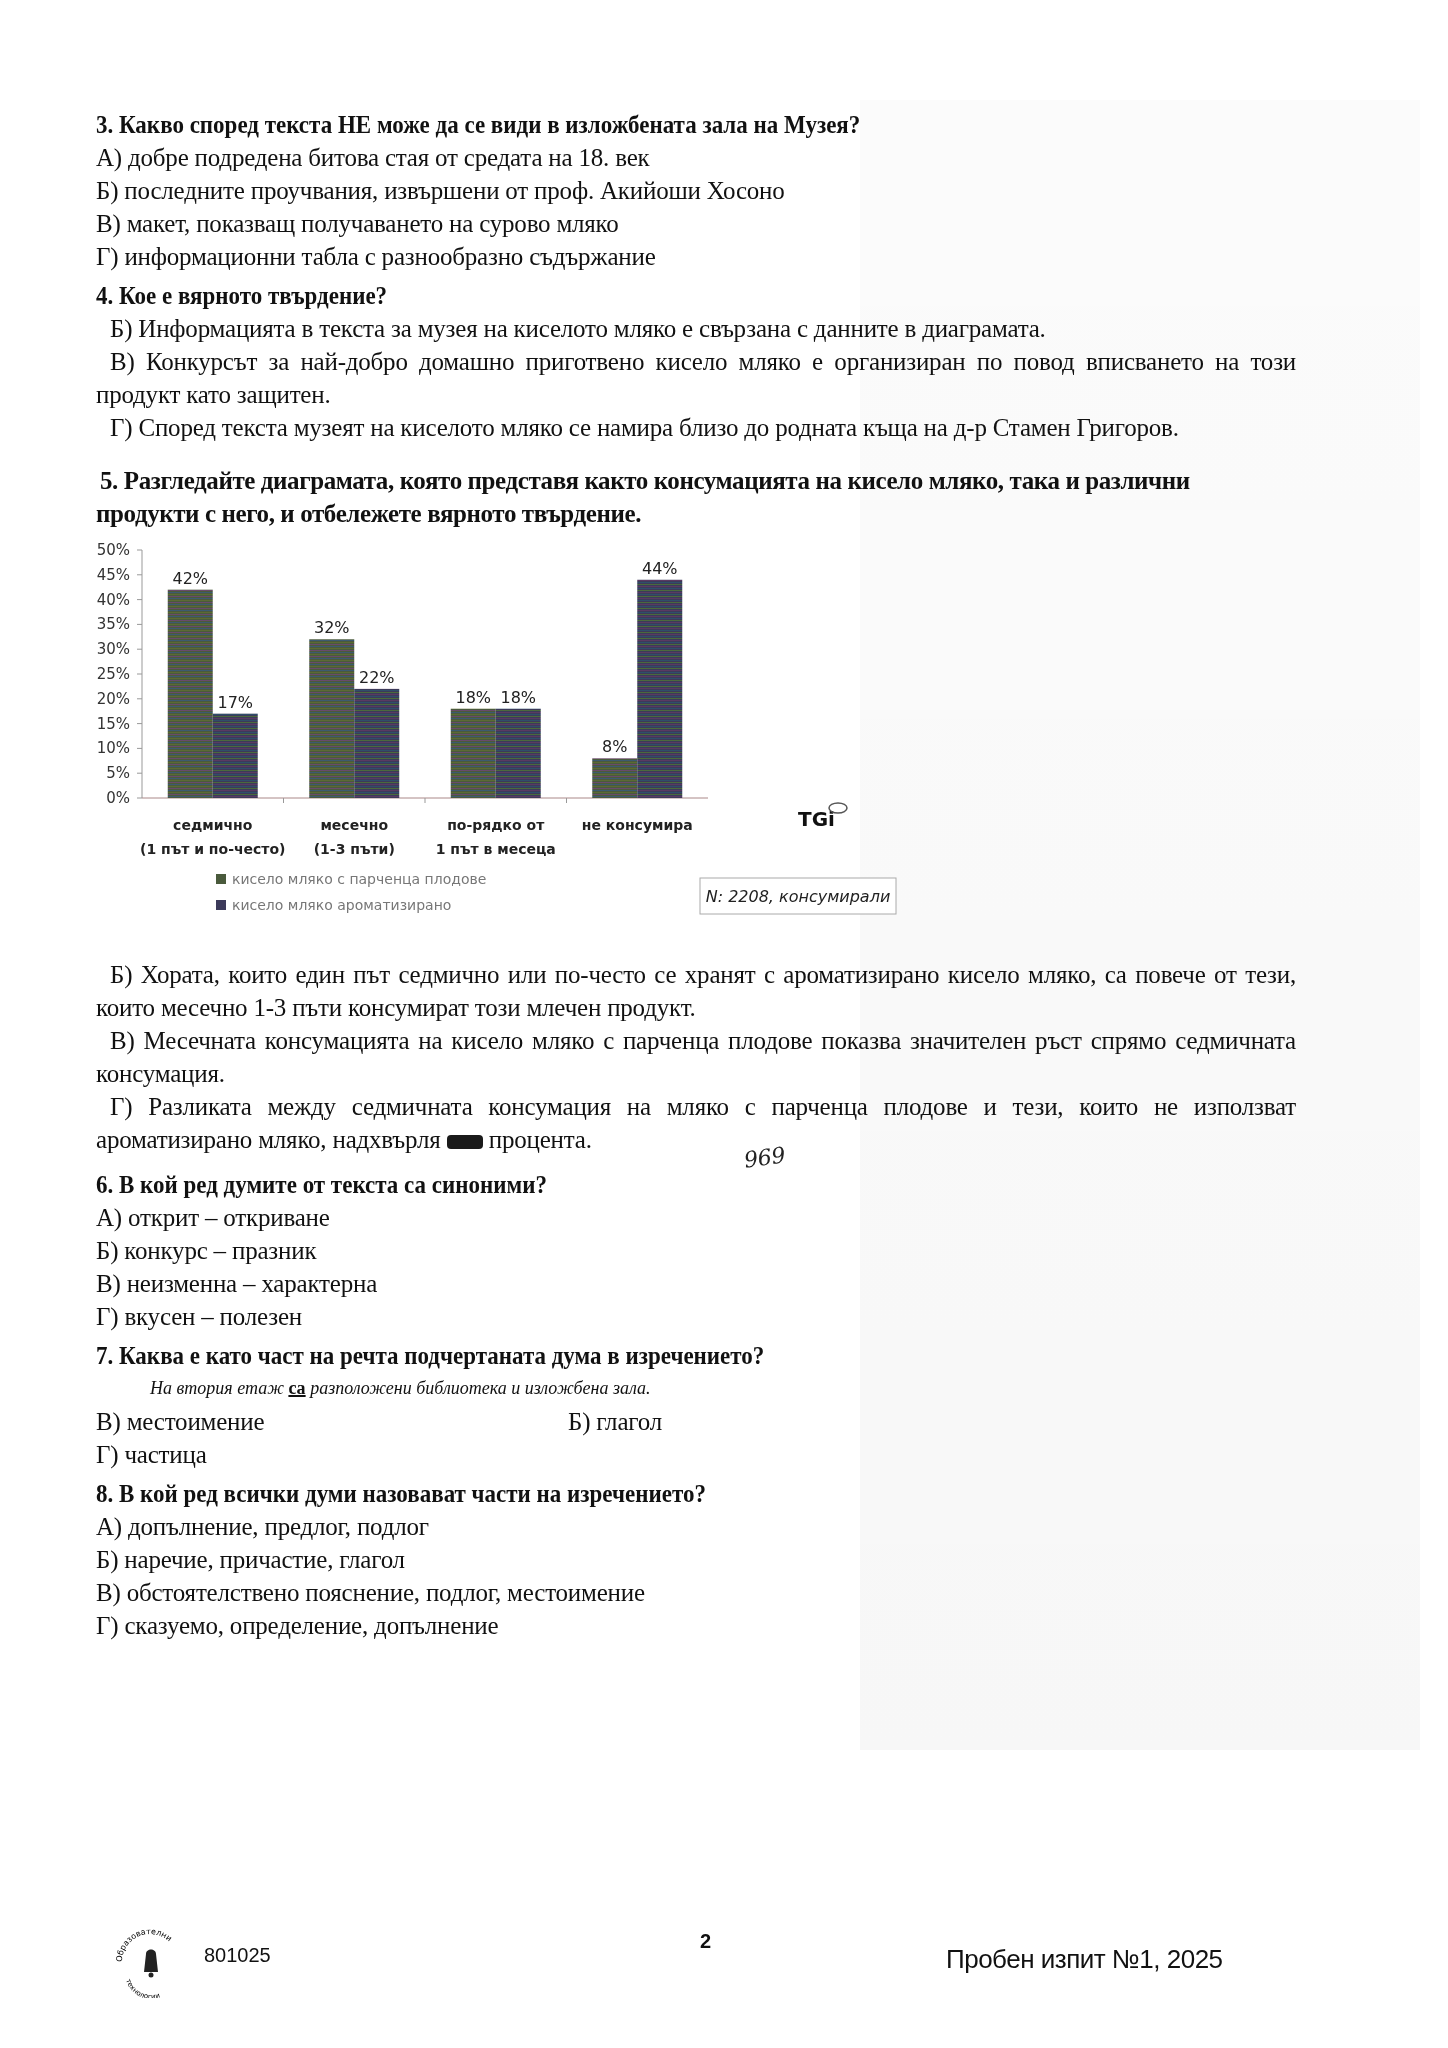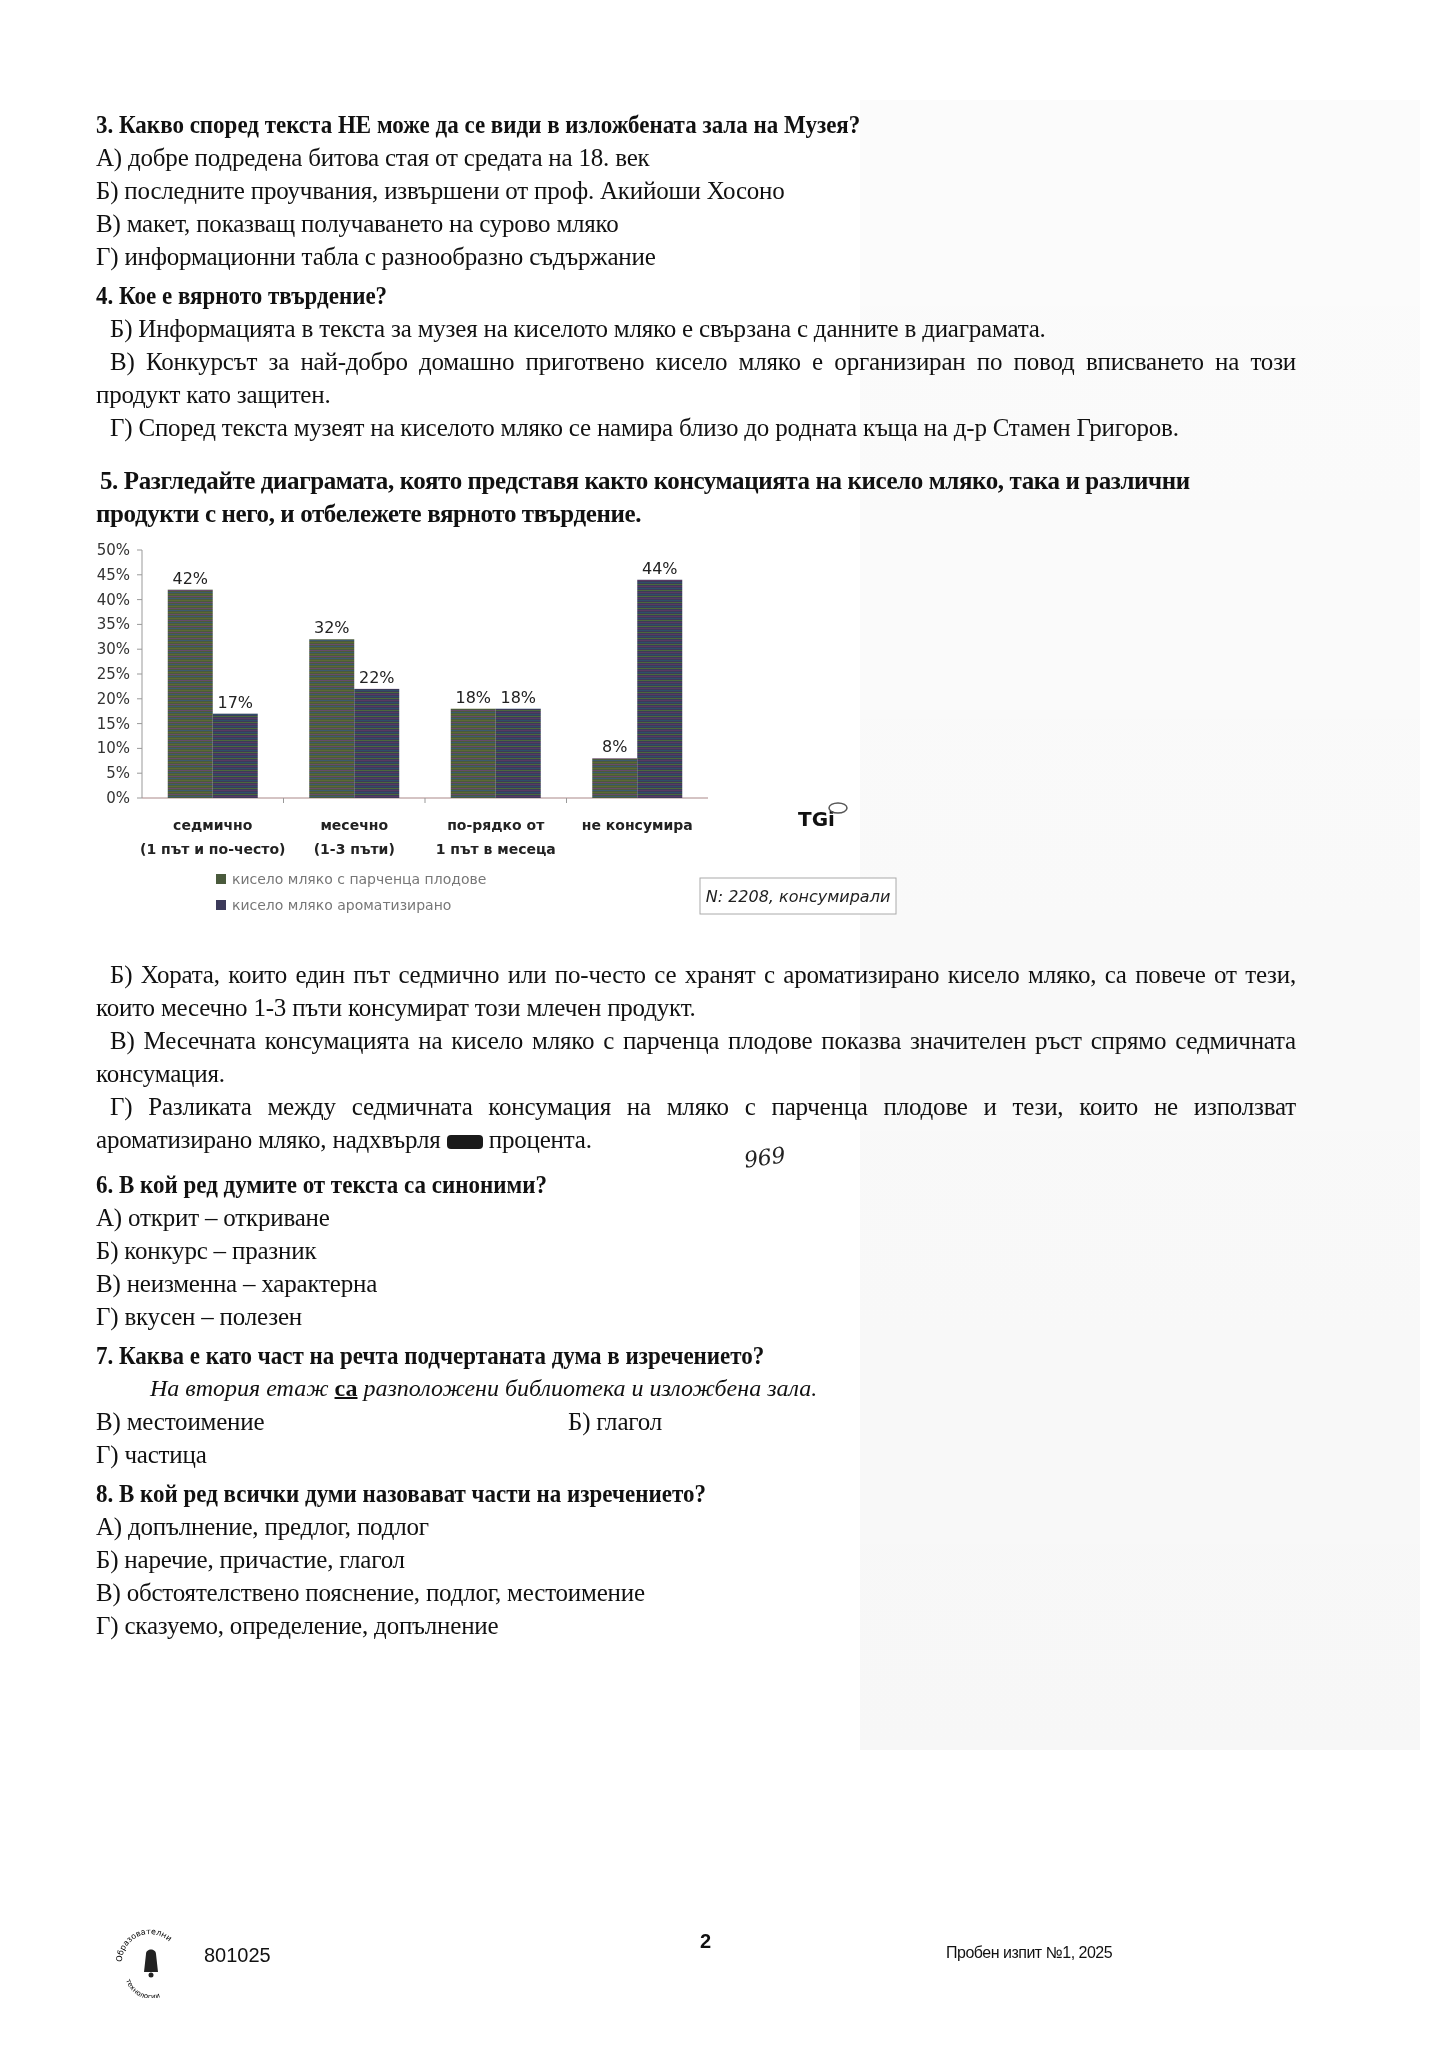--- a/index.html
+++ b/index.html
@@ -16,36 +16,36 @@
   .page { position: absolute; left: 96px; top: 108px; width: 1200px; }
   .q-title {
     font-weight: bold; font-size: 25px; line-height: 33px;
     transform: scaleX(0.92); transform-origin: left; white-space: nowrap;
   }
   .q-title.wrap { white-space: normal; transform: none; letter-spacing: -0.4px; text-indent: 4px; }
   .opt { font-size: 25px; line-height: 33px; letter-spacing: -0.2px; }
   .opt.just { text-align: justify; text-indent: 14px; }
   .block { margin-bottom: 6px; }
   .example {
-    font-style: italic; font-size: 24px; line-height: 33px; padding-left: 54px;
+    font-style: italic; font-size: 18px; line-height: 33px; padding-left: 54px;
   }
   .example u { font-weight: bold; font-style: normal; text-decoration-thickness: 2px; }
   .grid2 { display: grid; grid-template-columns: 472px 472px; }
   .chart-wrap { position: relative; width: 1200px; height: 420px; margin: 6px 0 2px -14px; }
   svg text { font-family: "DejaVu Sans", sans-serif; }
   .handwrite {
     position: absolute; font-family: "DejaVu Serif", serif; font-style: italic;
     font-size: 22px; color: #222; transform: rotate(-8deg);
   }
   .redact { display: inline-block; width: 36px; height: 14px; background: #1a1a1a; vertical-align: middle; border-radius: 4px; }
   .footer { position: absolute; left: 0; top: 1900px; width: 1448px; height: 100px;
     font-family: "Liberation Sans", sans-serif; }
   .footer .code { position: absolute; left: 204px; top: 44px; font-size: 20px; }
   .footer .pnum { position: absolute; left: 700px; top: 30px; font-size: 20px; font-weight: bold; }
-  .footer .exam { position: absolute; left: 946px; top: 44px; font-size: 16px; letter-spacing: -0.5px; }
+  .footer .exam { position: absolute; left: 946px; top: 44px; font-size: 26px; letter-spacing: -0.5px; }
   .footer .logo { position: absolute; left: 112px; top: 18px; width: 78px; height: 80px; }
 </style>
 </head>
 <body>
 
 <div class="ghost"></div>
 
 <div class="page">
 
   <div class="block">

